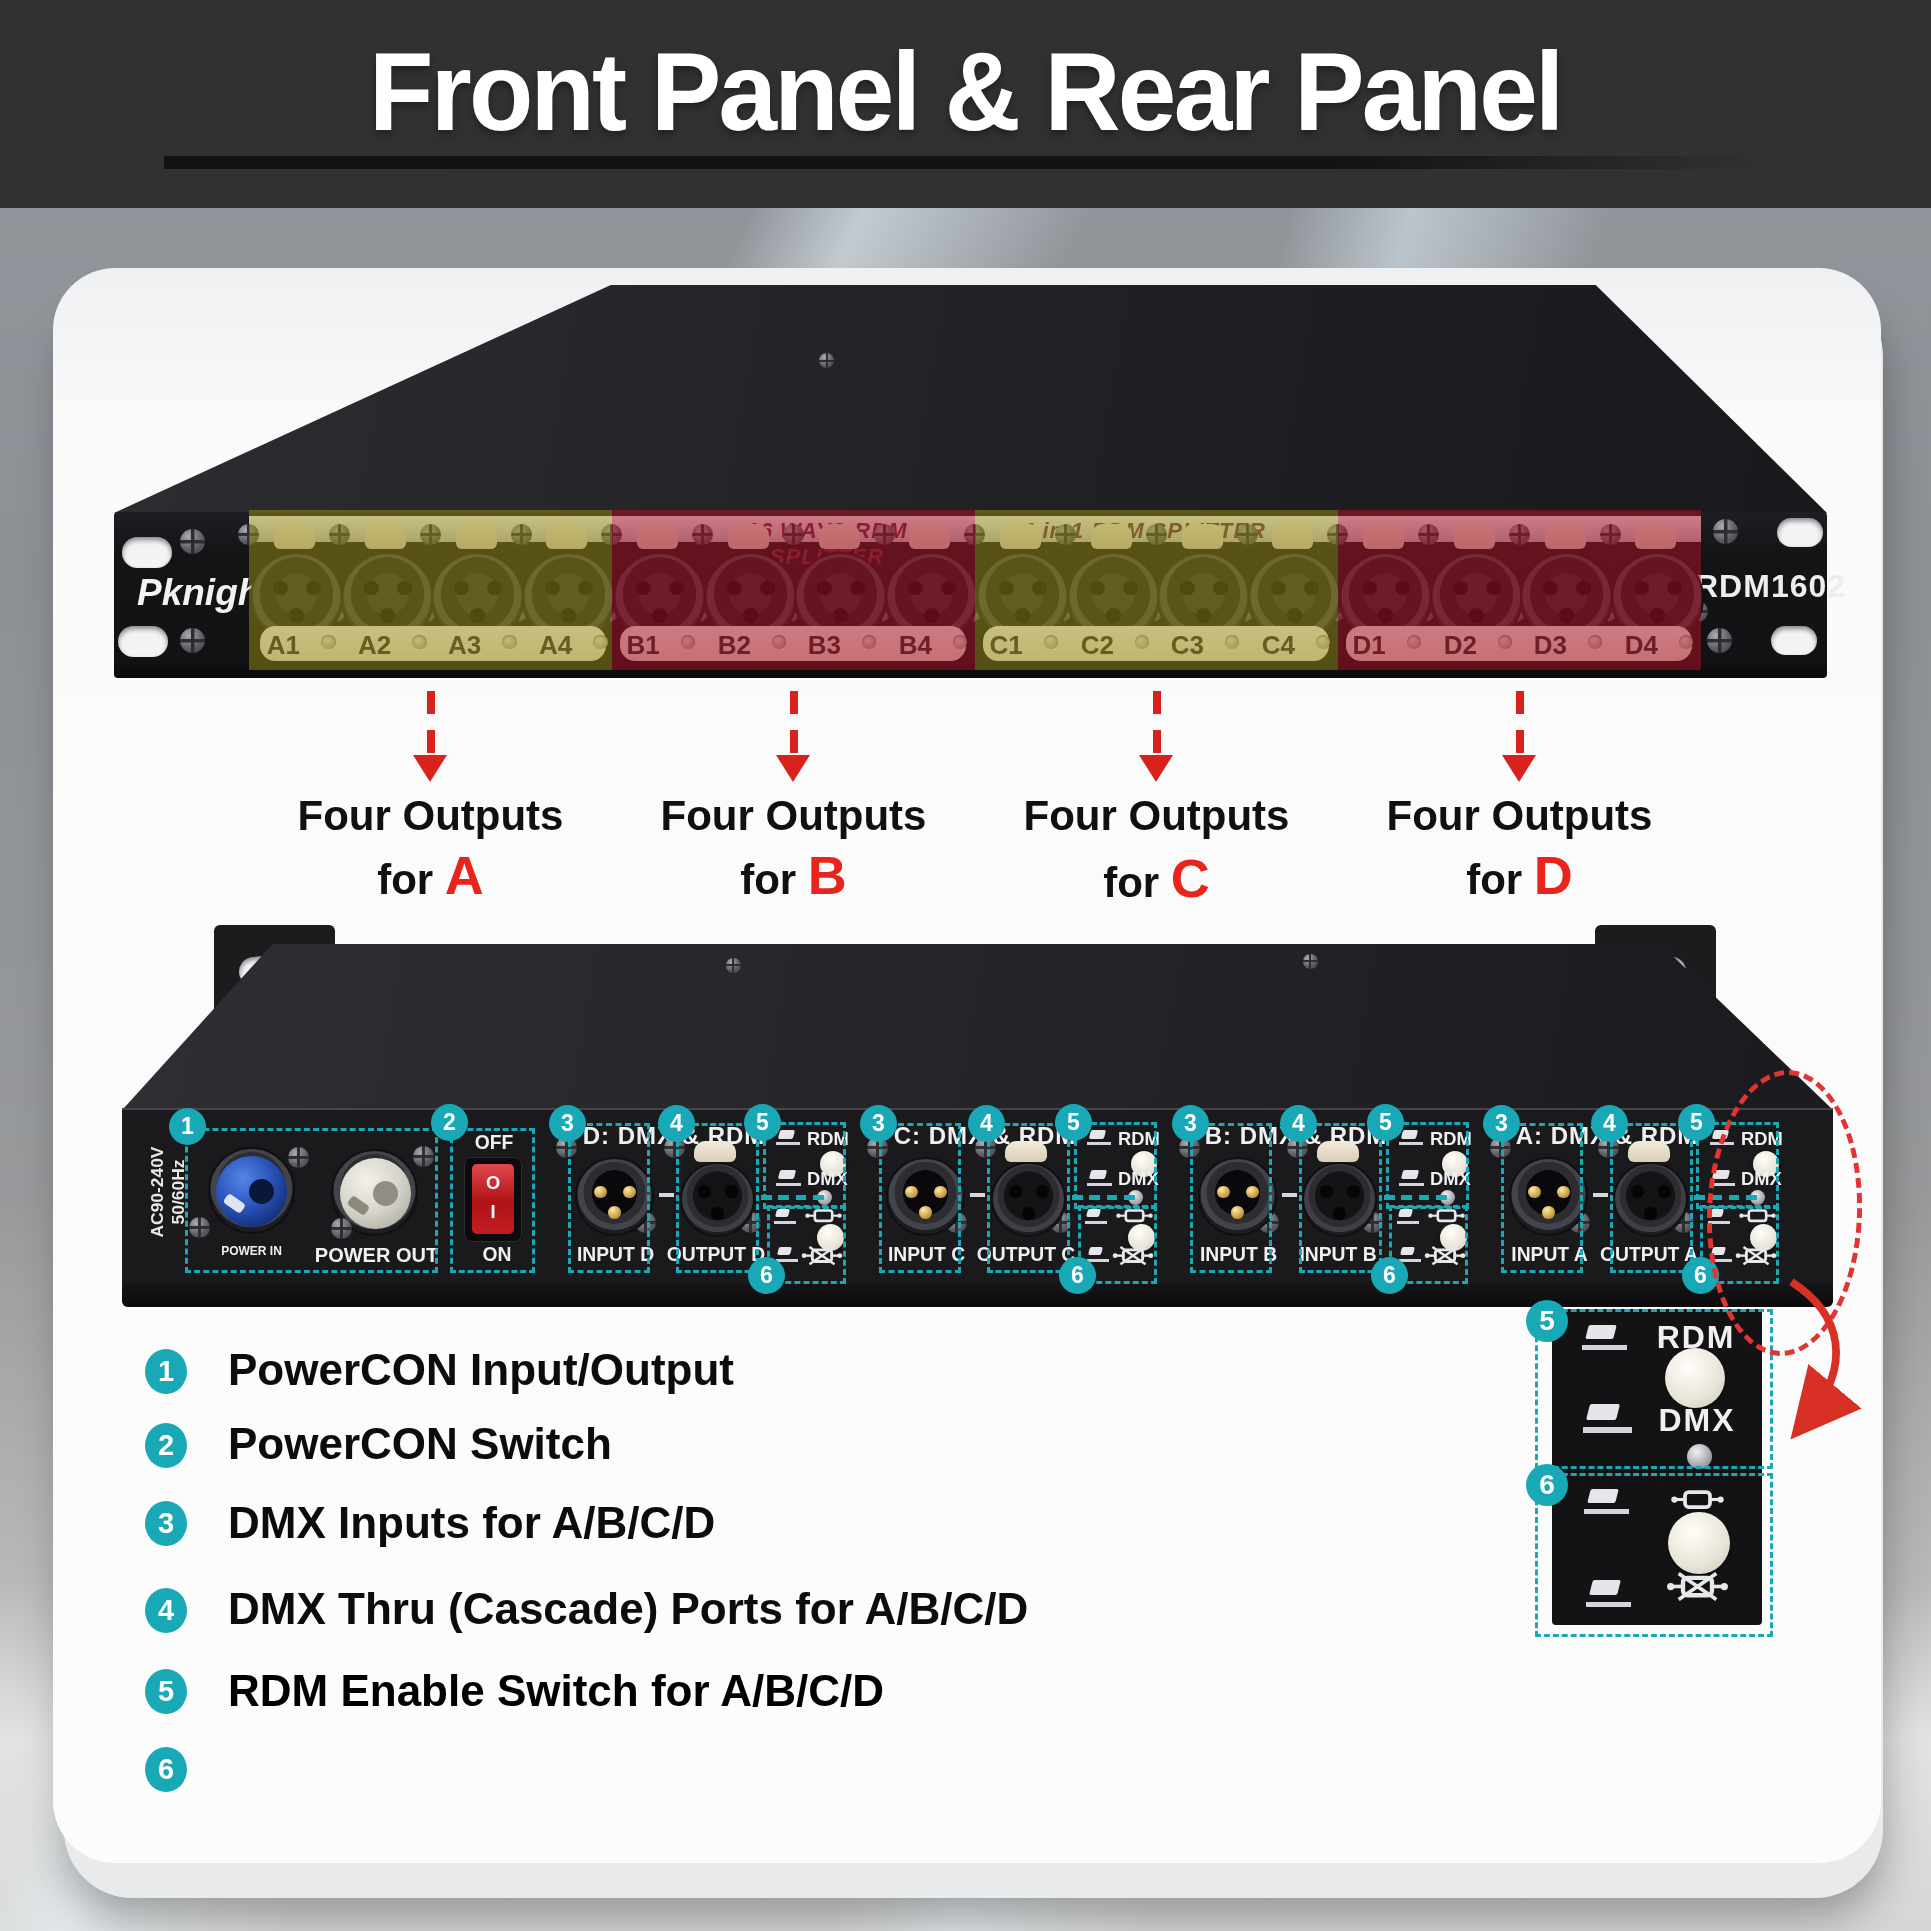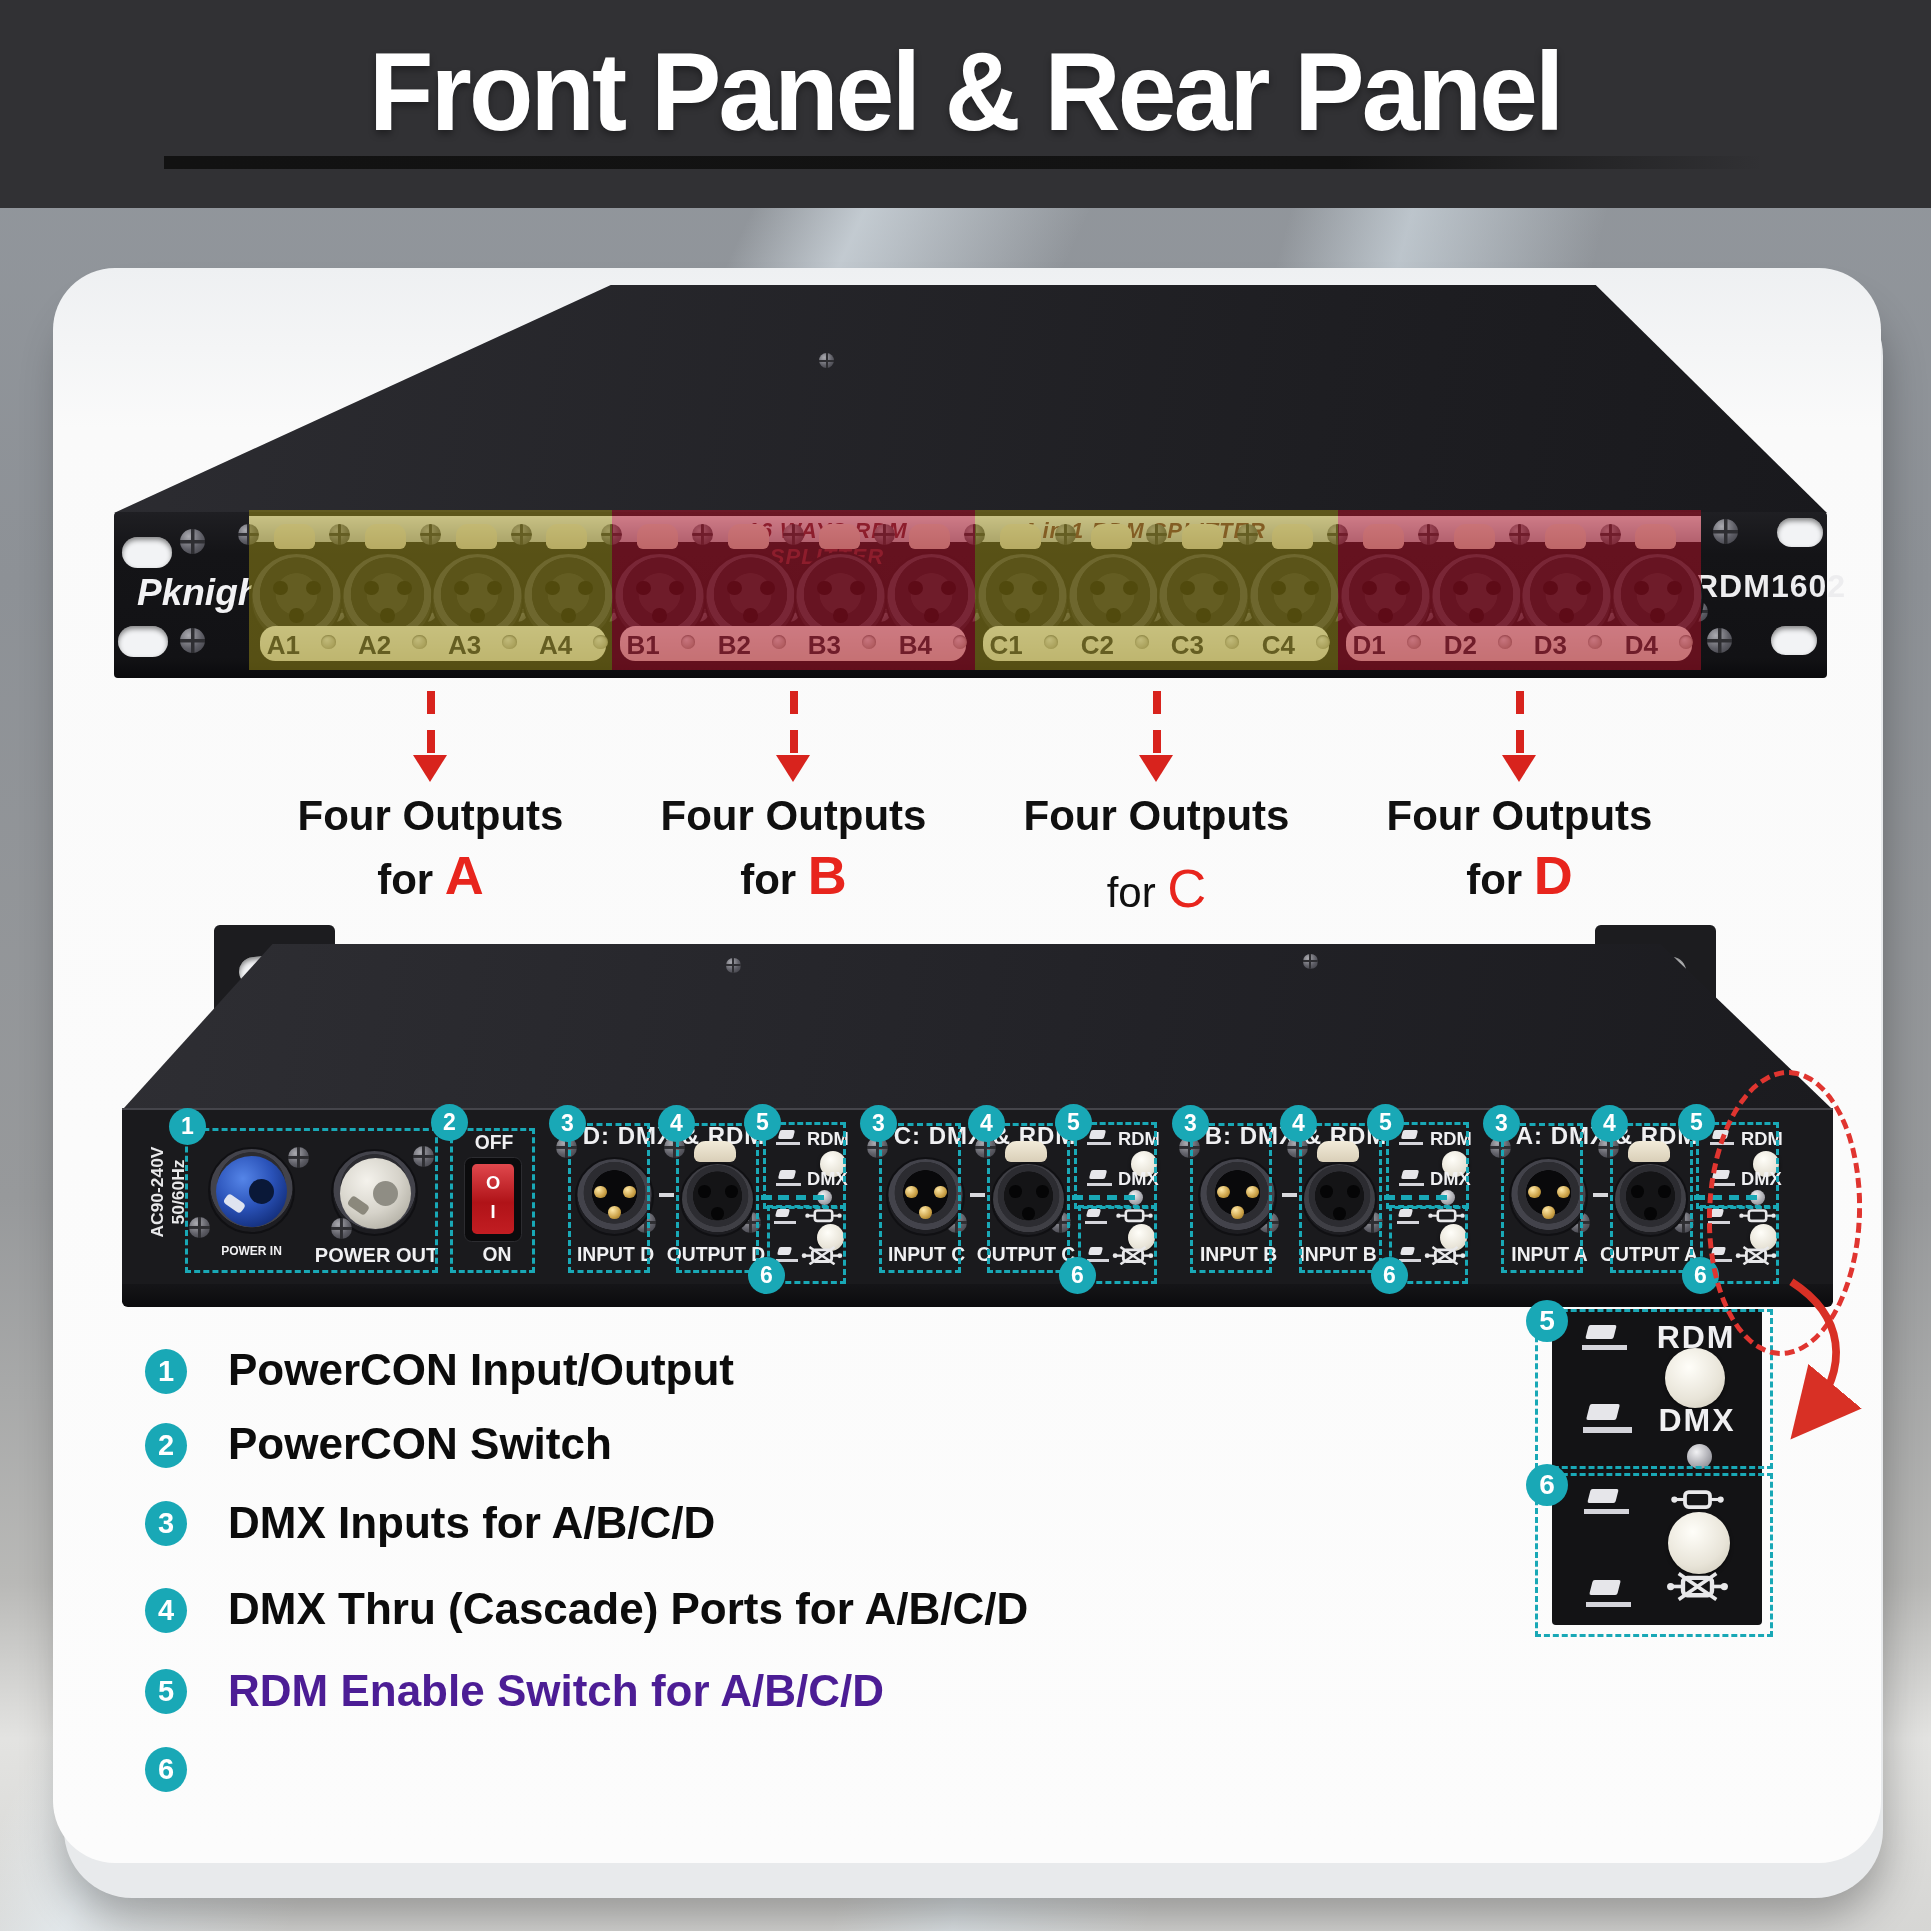--- a/index.html
+++ b/index.html
@@ -386,21 +386,21 @@
     <div class="abs" style="left:790px;top:691px;width:7.7px;height:62px;background:repeating-linear-gradient(180deg,var(--red) 0 23px,transparent 23px 39px);"></div>
     <div class="abs" style="left:776px;top:755px;width:0;height:0;border-left:17.4px solid transparent;border-right:17.4px solid transparent;border-top:27px solid var(--red);"></div>
     <div class="abs" style="left:639px;top:792px;width:309px;text-align:center;">
       <div style="font-size:42px;font-weight:bold;color:#101010;">Four Outputs</div>
       <div style="font-size:42px;font-weight:bold;color:#101010;margin-top:3.9px;">for <span style="color:#e8251d;font-size:54px;">B</span></div>
     </div>
     <div class="abs" style="left:1153px;top:691px;width:7.7px;height:62px;background:repeating-linear-gradient(180deg,var(--red) 0 23px,transparent 23px 39px);"></div>
     <div class="abs" style="left:1139px;top:755px;width:0;height:0;border-left:17.4px solid transparent;border-right:17.4px solid transparent;border-top:27px solid var(--red);"></div>
     <div class="abs" style="left:1002px;top:792px;width:309px;text-align:center;">
       <div style="font-size:42px;font-weight:bold;color:#101010;">Four Outputs</div>
-      <div style="font-size:42px;font-weight:normal;color:#101010;margin-top:17px;">for <span style="color:#e8251d;font-size:54px;">C</span></div>
+      <div style="font-size:42px;font-weight:bold;color:#101010;margin-top:7px;">for <span style="color:#e8251d;font-size:54px;">C</span></div>
     </div>
     <div class="abs" style="left:1516px;top:691px;width:7.7px;height:62px;background:repeating-linear-gradient(180deg,var(--red) 0 23px,transparent 23px 39px);"></div>
     <div class="abs" style="left:1502px;top:755px;width:0;height:0;border-left:17.4px solid transparent;border-right:17.4px solid transparent;border-top:27px solid var(--red);"></div>
     <div class="abs" style="left:1365px;top:792px;width:309px;text-align:center;">
       <div style="font-size:42px;font-weight:bold;color:#101010;">Four Outputs</div>
       <div style="font-size:42px;font-weight:bold;color:#101010;margin-top:3.9px;">for <span style="color:#e8251d;font-size:54px;">D</span></div>
     </div>
     <div class="rlabel" style="left:568px;top:1122px;width:212px;font-size:24px;letter-spacing:1px;">D: DMX &amp; RDM</div>
     <div class="screw" style="left:556px;top:1137px;width:21px;height:21px;"></div>
     <div class="screw" style="left:635px;top:1212px;width:21px;height:21px;"></div>
@@ -683,16 +683,16 @@
     </svg>
     <div class="cout" style="left:145px;top:1349px;width:42px;height:45px;font-size:29px;">1</div>
     <div class="abs" style="left:228px;top:1345px;width:1506px;font-size:44px;font-weight:bold;color:#0c0c0c;">PowerCON Input/Output</div>
     <div class="cout" style="left:145px;top:1423px;width:42px;height:45px;font-size:29px;">2</div>
     <div class="abs" style="left:228px;top:1419px;width:1506px;font-size:44px;font-weight:bold;color:#0c0c0c;">PowerCON Switch</div>
     <div class="cout" style="left:145px;top:1501px;width:42px;height:45px;font-size:29px;">3</div>
     <div class="abs" style="left:228px;top:1498px;width:1506px;font-size:44px;font-weight:bold;color:#0c0c0c;">DMX Inputs for A/B/C/D</div>
     <div class="cout" style="left:145px;top:1588px;width:42px;height:45px;font-size:29px;">4</div>
     <div class="abs" style="left:228px;top:1584px;width:1506px;font-size:44px;font-weight:bold;color:#0c0c0c;">DMX Thru (Cascade) Ports for A/B/C/D</div>
     <div class="cout" style="left:145px;top:1669px;width:42px;height:45px;font-size:29px;">5</div>
-    <div class="abs" style="left:228px;top:1666px;width:1506px;font-size:44px;font-weight:bold;color:#4c1d95;">RDM Enable Switch for A/B/C/D</div>
+    <div class="abs" style="left:228px;top:1666px;width:1506px;font-size:44px;font-weight:bold;color:#000000;">RDM Enable Switch for A/B/C/D</div>
     <div class="cout" style="left:145px;top:1747px;width:42px;height:45px;font-size:29px;">6</div>
   </div>
 
 
 </body></html>

